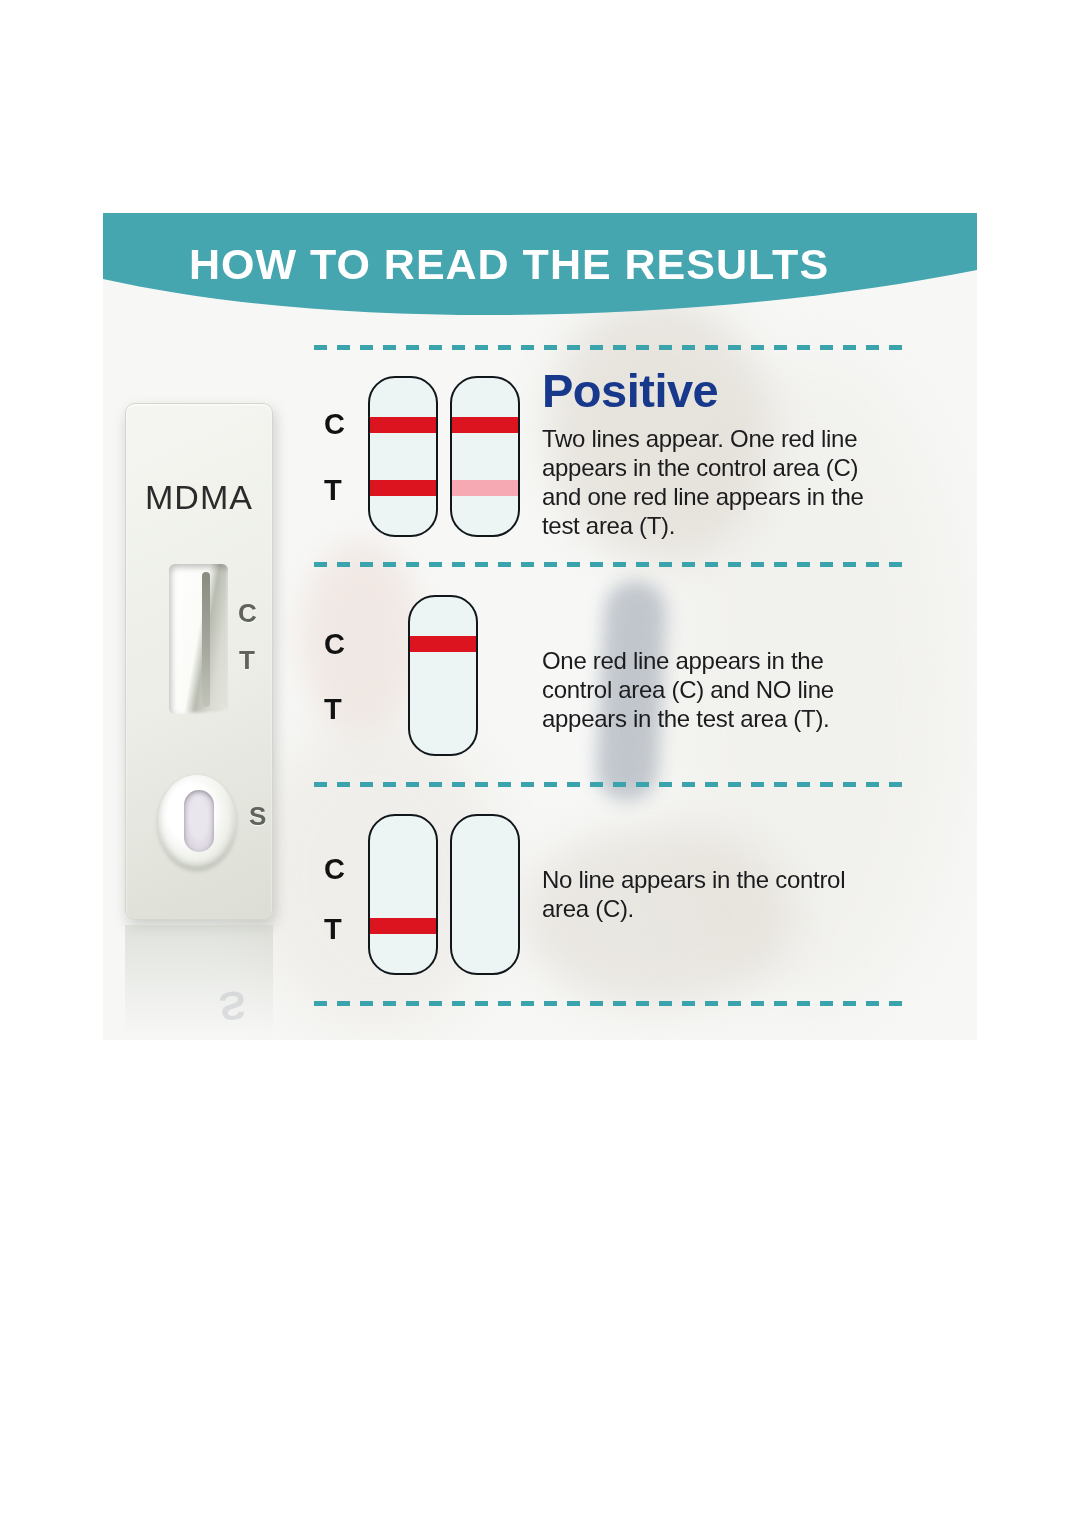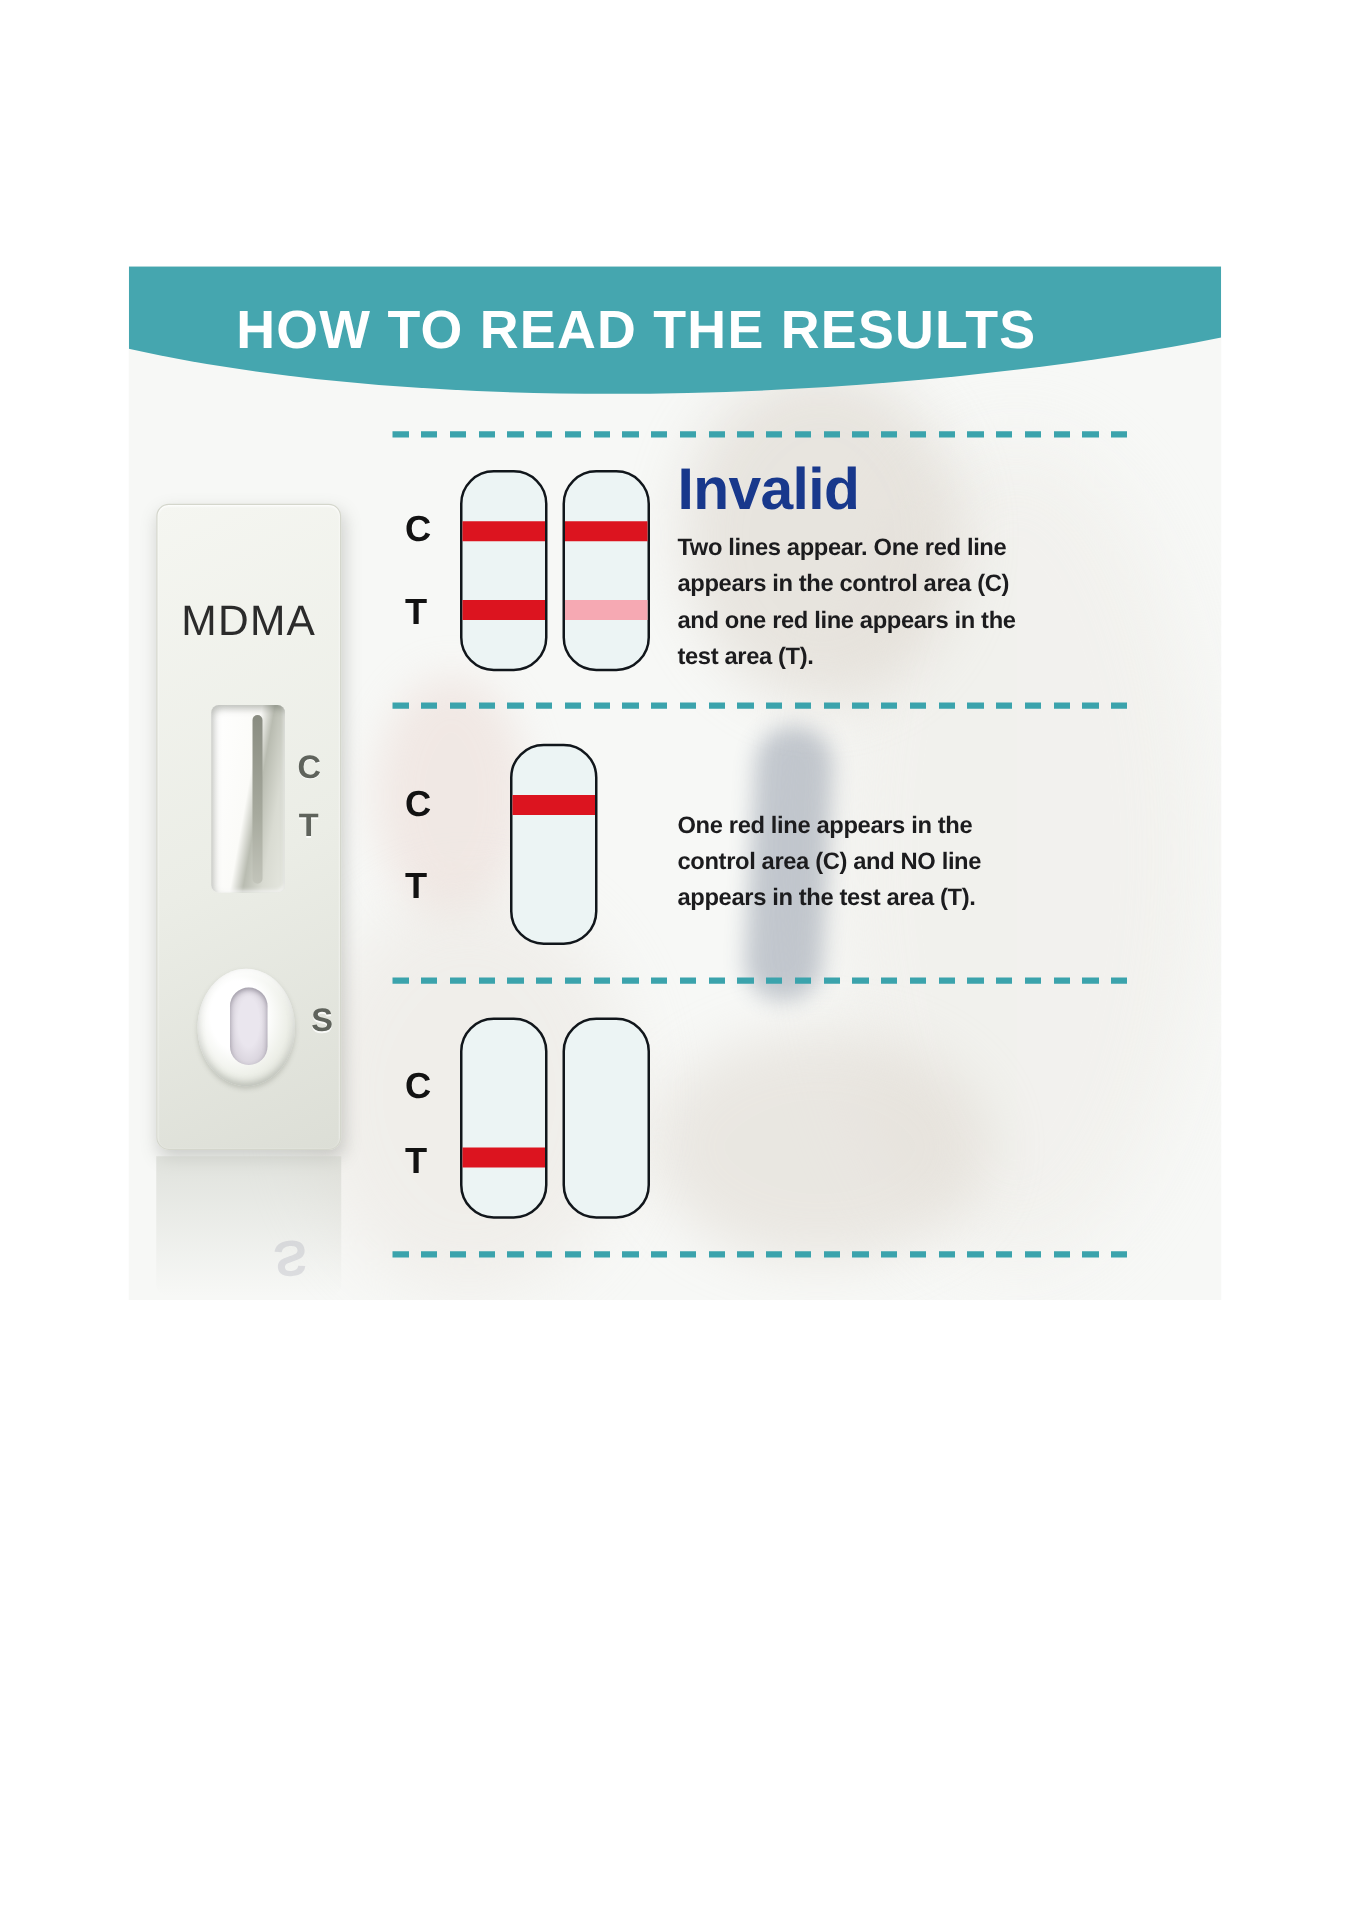--- a/index.html
+++ b/index.html
@@ -78,22 +78,22 @@
   .strip.s2{left:128px}
   #sec-negative .strip.s1{left:86px}
   .line{position:absolute;left:0;right:0;height:16px}
   .line.c{top:39px}
   .line.t{top:102px}
   .line-red{background:var(--red)}
   .line-pink{background:var(--pink)}
 
   .sec-title{position:absolute;left:220px;top:0;font-size:47px;font-weight:800;
     color:var(--navy);letter-spacing:-.5px;line-height:1}
-  .sec-desc{position:absolute;left:220px;width:372px;font-size:19px;line-height:29px;
-    font-weight:700;color:var(--text);letter-spacing:-.3px;white-space:pre-line}
+  .sec-desc{position:absolute;left:220px;width:372px;font-size:24px;line-height:29px;
+    font-weight:400;color:var(--text);letter-spacing:-.3px;white-space:pre-line}
   #sec-positive .sec-desc{top:57px}
   #sec-negative .sec-desc{top:60px}
   #sec-invalid  .sec-desc{top:60px}
 </style>
 </head>
 <body>
 
 <div class="card">
 
   <div>
@@ -134,21 +134,21 @@
     <div class="ct-label c">C</div>
     <div class="ct-label t">T</div>
     <div class="strip s1">
       <div class="line c line-red"></div>
       <div class="line t line-red"></div>
     </div>
     <div class="strip s2">
       <div class="line c line-red"></div>
       <div class="line t line-pink"></div>
     </div>
-    <h2 class="sec-title">Invalid</h2>
+    <h2 class="sec-title">Positive</h2>
     <p class="sec-desc">Two lines appear. One red line
 appears in the control area (C)
 and one red line appears in the
 test area (T).</p>
   </section>
 
   <section class="section" id="sec-negative">
     <div class="ct-label c">C</div>
     <div class="ct-label t">T</div>
     <div class="strip s1">
@@ -164,15 +164,17 @@
     <div class="ct-label c">C</div>
     <div class="ct-label t">T</div>
     <div class="strip s1">
 
       <div class="line t line-red"></div>
     </div>
     <div class="strip s2">
       
       
     </div>
+    <p class="sec-desc">No line appears in the control
+area (C).</p>
   </section>
 
 </div>
 
 </body></html>

